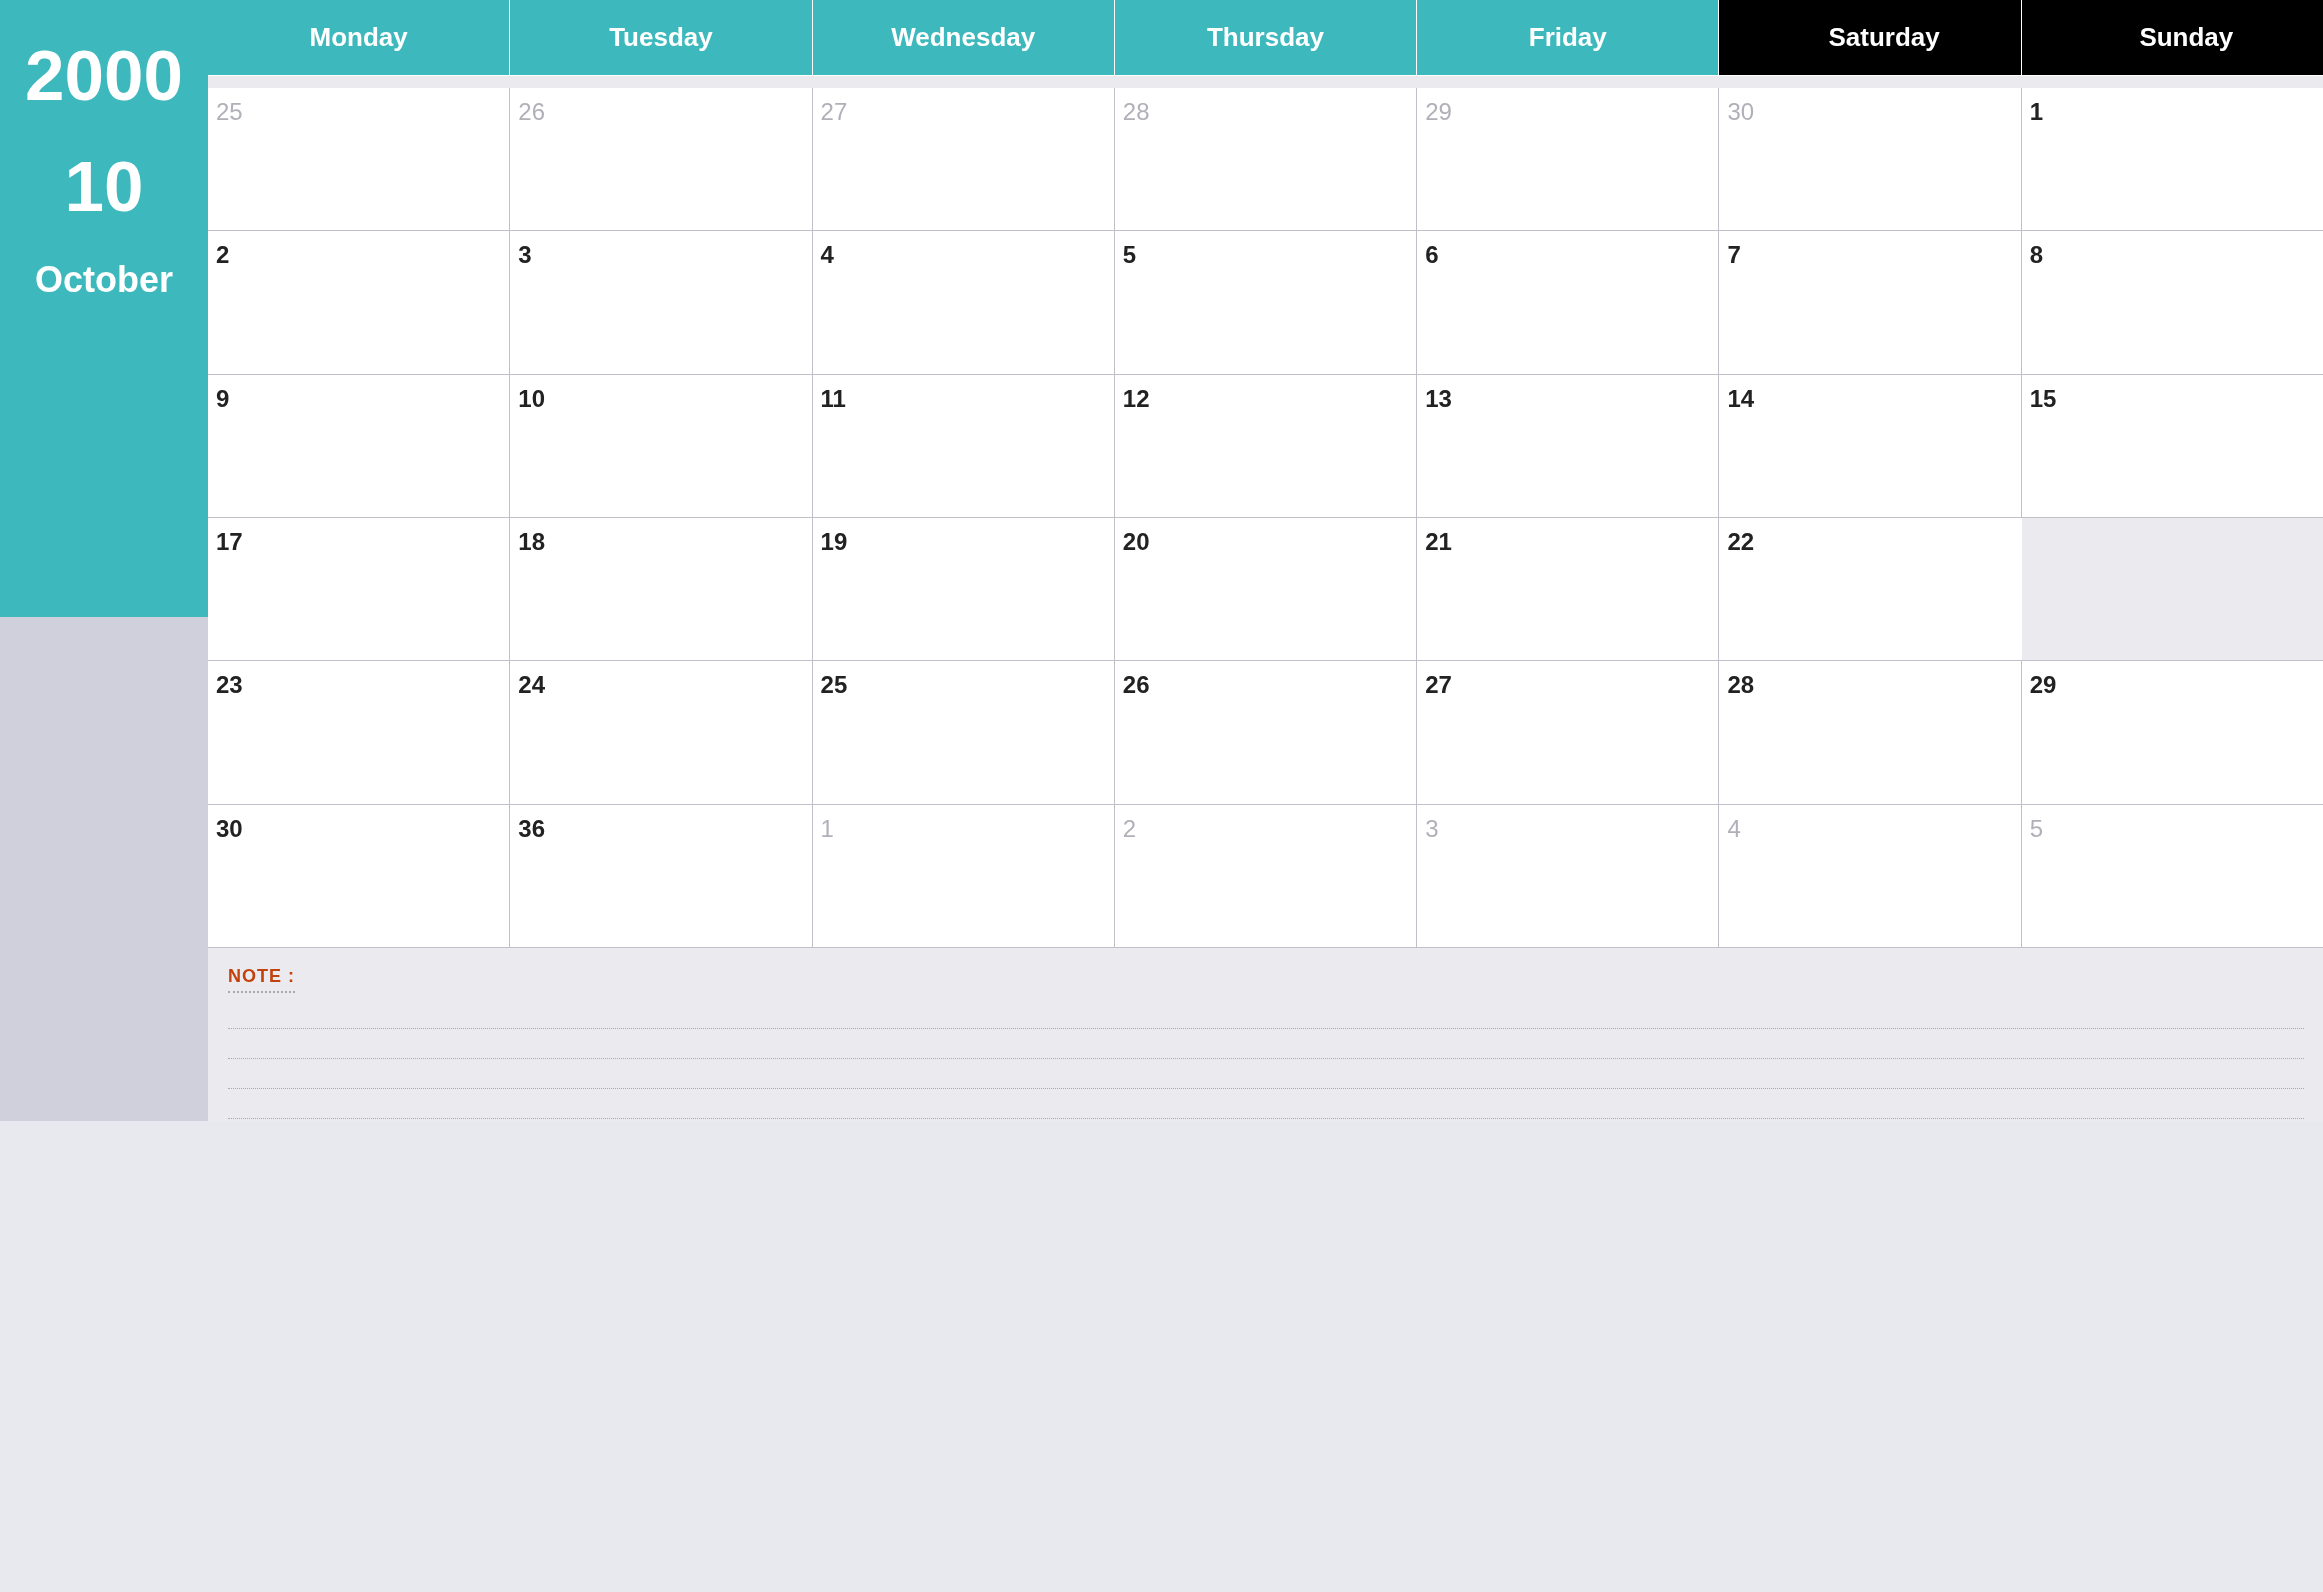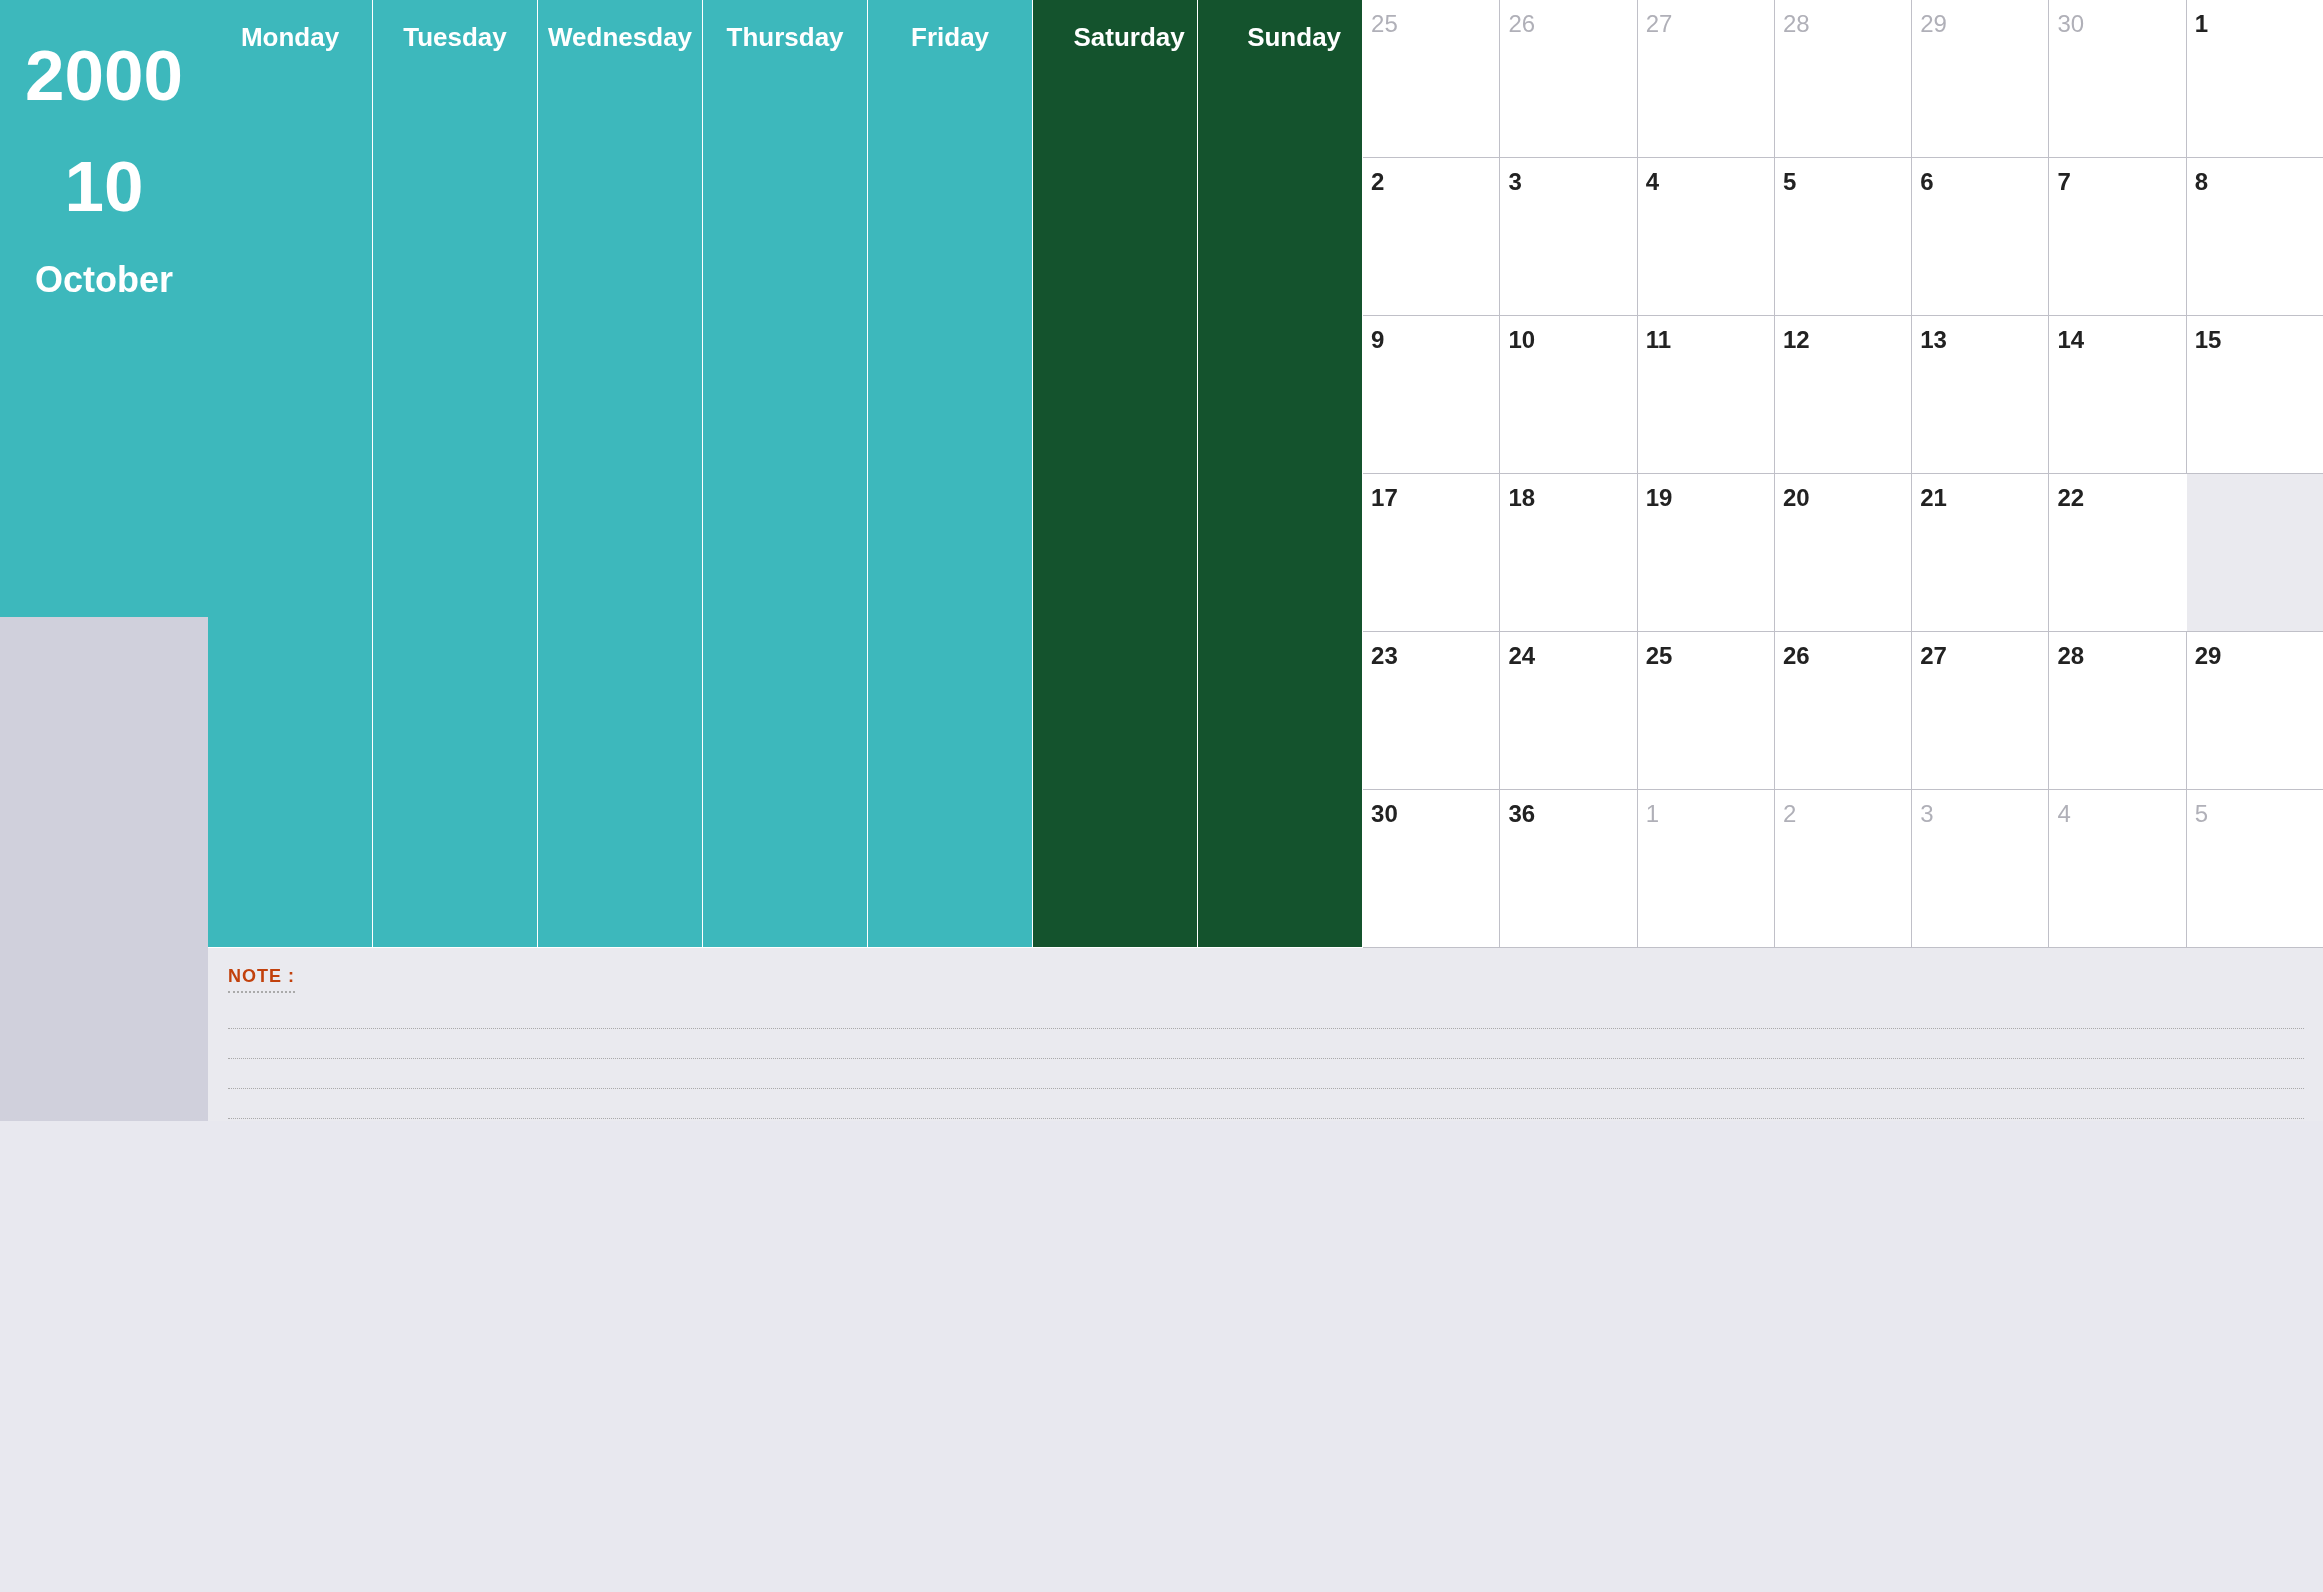--- a/index.html
+++ b/index.html
@@ -65,20 +65,22 @@
       flex: 1;
       display: flex;
       flex-direction: column;
       padding: 0;
       background: #eaeaef;
     }
 
     .calendar-grid {
       flex: 1;
       display: flex;
+      flex-direction: column;
+      gap: 12px;
     }
 
     .header-row {
       display: grid;
       grid-template-columns: repeat(7, 1fr);
       background: transparent;
     }
 
     .header-cell {
       background: #3db8bc;
@@ -89,21 +91,21 @@
       padding: 22px 10px;
       border-right: 1px solid white;
       border-bottom: 1px solid white;
     }
 
     .header-cell:first-child {
       border-left: none;
     }
 
     .header-cell.dark {
-      background: #14532d;
+      background: #000000;
       padding-left: 38px;
     }
 
     .weeks-container {
       flex: 1;
       display: flex;
       flex-direction: column;
     }
 
     .week-row {

